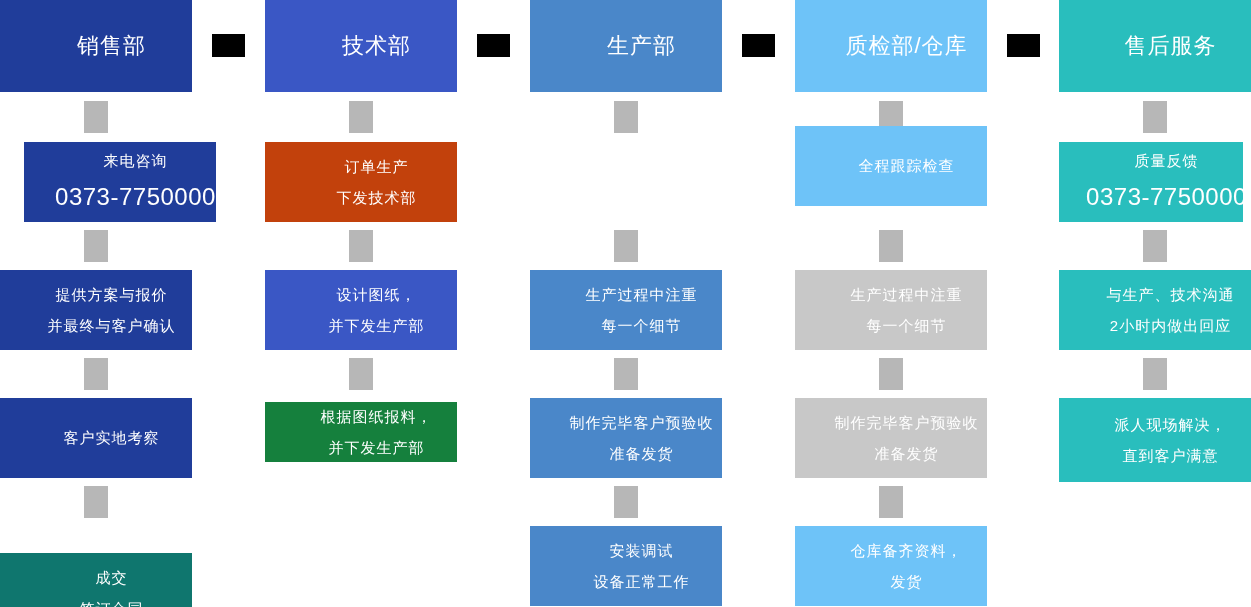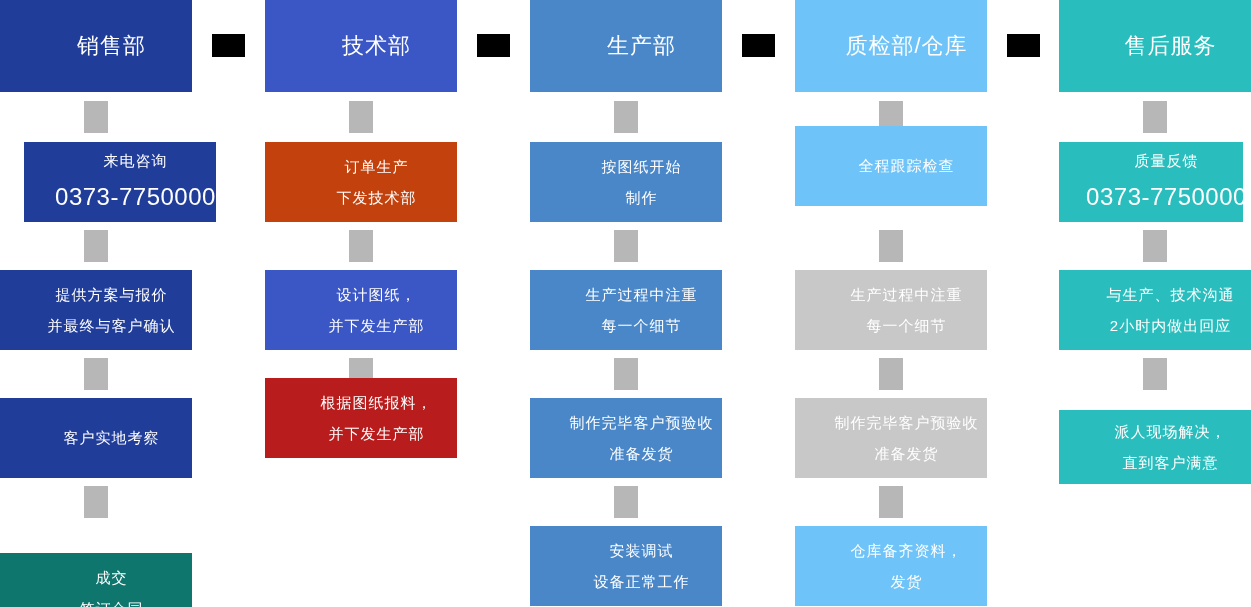--- a/index.html
+++ b/index.html
@@ -80,33 +80,29 @@
     <div class="flow-box" style="left: 265px; top: 142px; width: 192px; height: 80px; background: #c2410c;">
       <span class="line">订单生产</span>
       <span class="line">下发技术部</span>
     </div>
     <div class="rect" style="left: 349px; top: 230px; width: 24px; height: 32px; background: rgb(183, 183, 183);"></div>
     <div class="flow-box" style="left: 265px; top: 270px; width: 192px; height: 80px; background: rgb(58, 87, 197);">
       <span class="line">设计图纸，</span>
       <span class="line">并下发生产部</span>
     </div>
     <div class="rect" style="left: 349px; top: 358px; width: 24px; height: 32px; background: rgb(183, 183, 183);"></div>
-    <div class="flow-box" style="left: 265px; top: 378px; width: 192px; height: 80px; background: #b91c1c;">
+    <div class="flow-box" style="left: 265px; top: 402px; width: 192px; height: 60px; background: #15803d;">
       <span class="line">根据图纸报料，</span>
       <span class="line">并下发生产部</span>
     </div>
     <div class="rect" style="left: 477px; top: 34px; width: 33px; height: 23px; background: rgb(0, 0, 0);"></div>
     <div class="flow-box" style="left: 530px; top: 0px; width: 192px; height: 92px; background: rgb(74, 135, 201);">
       <span class="header-text">生产部</span>
     </div>
     <div class="rect" style="left: 614px; top: 101px; width: 24px; height: 32px; background: rgb(183, 183, 183);"></div>
-    <div class="flow-box" style="left: 530px; top: 142px; width: 192px; height: 80px; background: rgb(74, 135, 201);">
-      <span class="line">按图纸开始</span>
-      <span class="line">制作</span>
-    </div>
     <div class="rect" style="left: 614px; top: 230px; width: 24px; height: 32px; background: rgb(183, 183, 183);"></div>
     <div class="flow-box" style="left: 530px; top: 270px; width: 192px; height: 80px; background: rgb(74, 135, 201);">
       <span class="line">生产过程中注重</span>
       <span class="line">每一个细节</span>
     </div>
     <div class="rect" style="left: 614px; top: 358px; width: 24px; height: 32px; background: rgb(183, 183, 183);"></div>
     <div class="flow-box" style="left: 530px; top: 398px; width: 192px; height: 80px; background: rgb(74, 135, 201);">
       <span class="line">制作完毕客户预验收</span>
       <span class="line">准备发货</span>
     </div>
@@ -146,17 +142,17 @@
     <div class="flow-box" style="left: 1059px; top: 142px; width: 184px; height: 80px; background: rgb(41, 190, 189);">
       <span class="line">质量反馈</span>
       <span class="line big">0373-7750000</span>
     </div>
     <div class="rect" style="left: 1143px; top: 230px; width: 24px; height: 32px; background: rgb(183, 183, 183);"></div>
     <div class="flow-box" style="left: 1059px; top: 270px; width: 192px; height: 80px; background: rgb(41, 190, 189);">
       <span class="line">与生产、技术沟通</span>
       <span class="line">2小时内做出回应</span>
     </div>
     <div class="rect" style="left: 1143px; top: 358px; width: 24px; height: 32px; background: rgb(183, 183, 183);"></div>
-    <div class="flow-box" style="left: 1059px; top: 398px; width: 192px; height: 74px; background: rgb(41, 190, 189); margin-top: 12px;">
+    <div class="flow-box" style="left: 1059px; top: 398px; width: 192px; height: 84px; background: rgb(41, 190, 189);">
       <span class="line">派人现场解决，</span>
       <span class="line">直到客户满意</span>
     </div>
   </div>
 
 </body></html>

